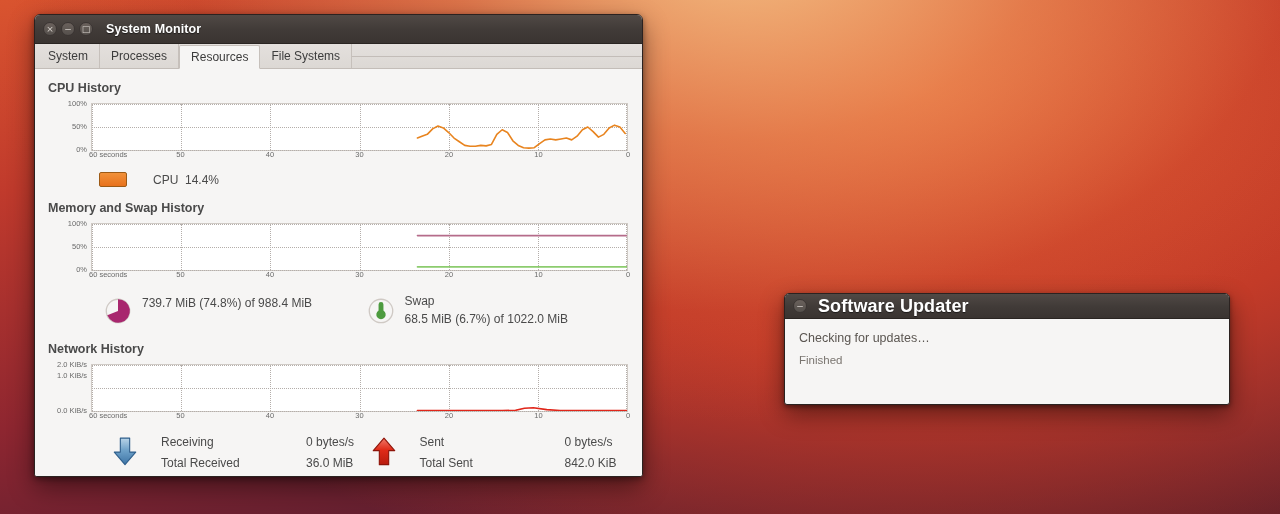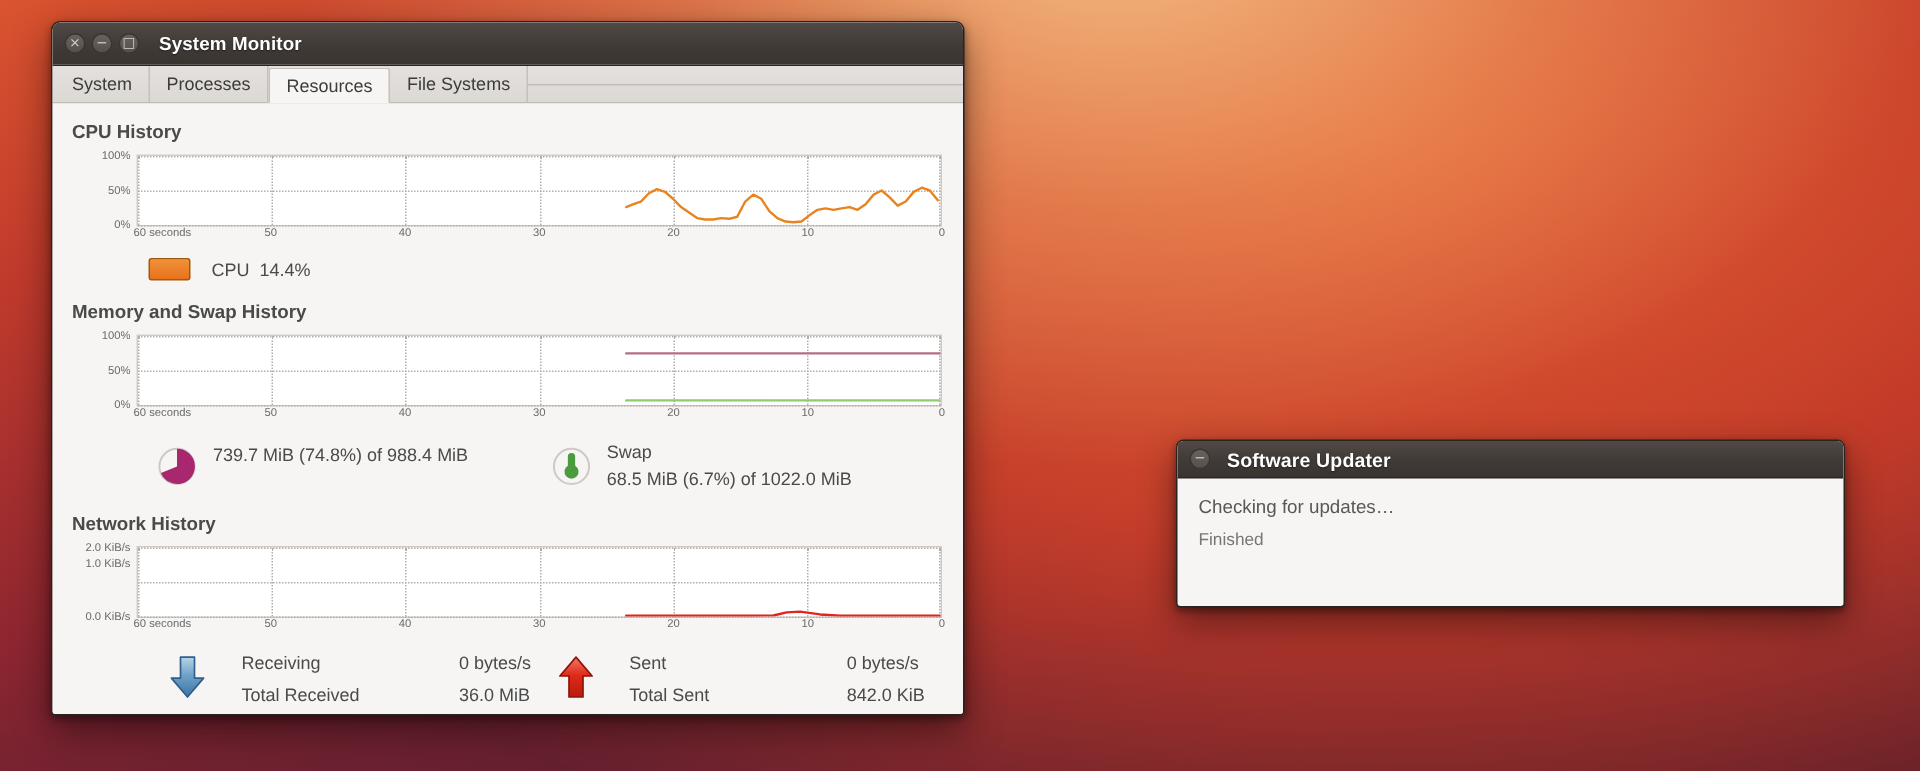--- a/index.html
+++ b/index.html
@@ -111,21 +111,21 @@
   }
   .xtick.first { transform: translateX(-2px); }
   .xtick.last { transform: translateX(-50%); }
 
   
   .cpu-legend { display: flex; align-items: center; margin: 9px 0 0 52px; }
   .swatch {
     width: 28px; height: 15px; border-radius: 2px;
     border: 1px solid #9d5a15;
   }
-  .cpu-legend .lbl { font-size: 12px; color: #4a4a4a; margin-left: 14px; }
+  .cpu-legend .lbl { font-size: 12px; color: #4a4a4a; margin-left: 26px; }
 
   .memrow { display: flex; margin: 10px 0 0 56px; }
   .memitem { display: flex; align-items: flex-start; width: 272px; }
   .memitem .ico { width: 30px; height: 34px; flex: 0 0 30px; margin-top: 2px; }
   .memitem .txt { margin-left: 9px; }
   .memitem .t1 { font-size: 12px; color: #4a4a4a; line-height: 16px; }
   .memitem .t2 { font-size: 12px; color: #4a4a4a; line-height: 20px; }
 
   .netrow { display: flex; margin: 10px 0 0 64px; }
   .netitem { display: flex; align-items: flex-start; width: 285px; }
@@ -136,21 +136,21 @@
 
   
   #updater {
     position: absolute; left: 784px; top: 293px; width: 446px; height: 112px;
     border-radius: 5px 5px 3px 3px;
     box-shadow: 0 9px 24px rgba(0,0,0,0.45), 0 2px 5px rgba(0,0,0,0.4);
     background: #f6f5f4; overflow: hidden;
     border: 1px solid #2b2220;
   }
   #updater .titlebar { height: 25px; }
-  #updater .titlebar .wtitle { margin-left: 11px; font-size: 13px; }
+  #updater .titlebar .wtitle { margin-left: 11px; font-size: 18px; }
   .upd-body { padding: 12px 14px 0 14px; }
   .upd-status { font-size: 12.5px; color: #5b5651; margin-bottom: 9px; }
   .upd-prow { display: flex; align-items: center; gap: 9px; }
   .progress {
     flex: 1; height: 18px; border-radius: 3px;
     background: #eceae8;
     border: 1px solid #b9b3ae;
     overflow: hidden; position: relative;
   }
   .progress .bar {

